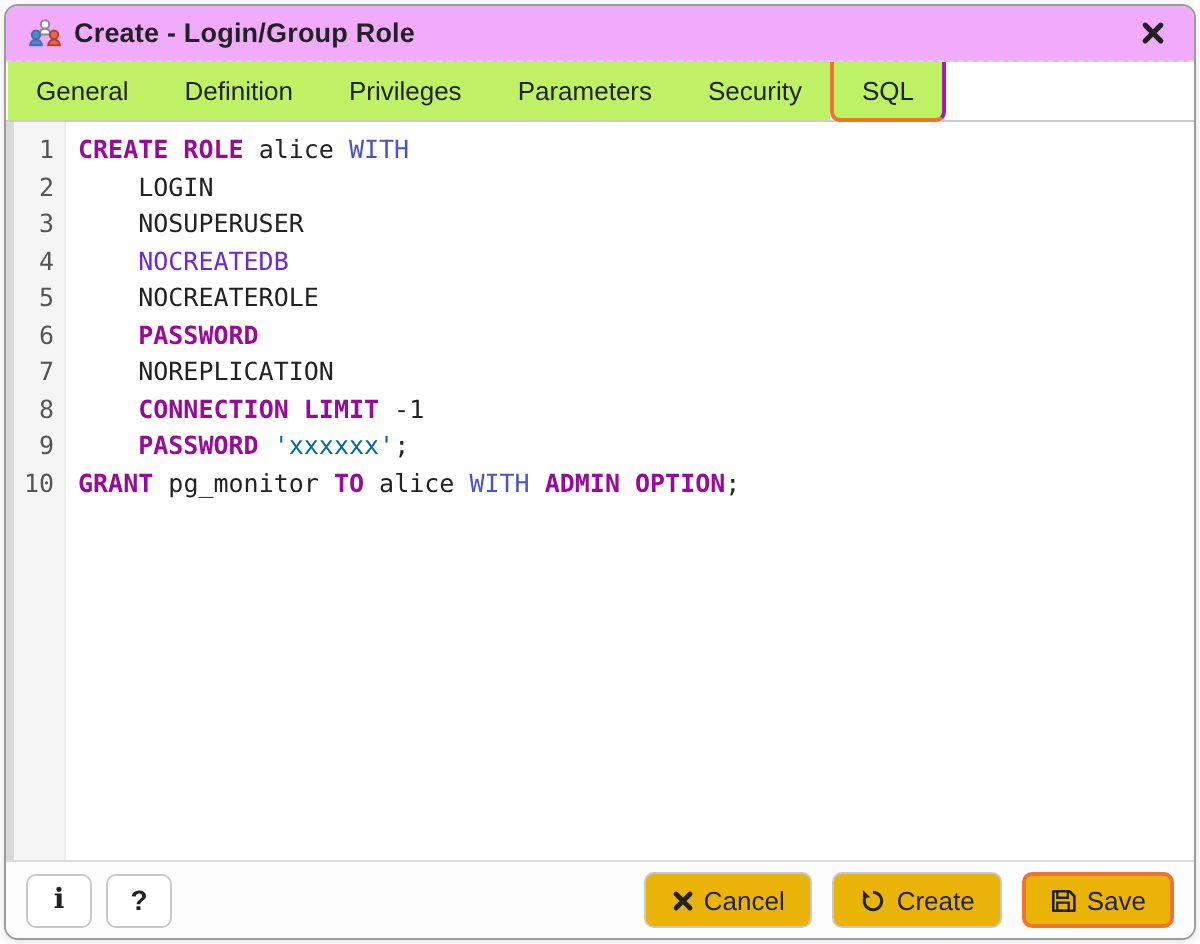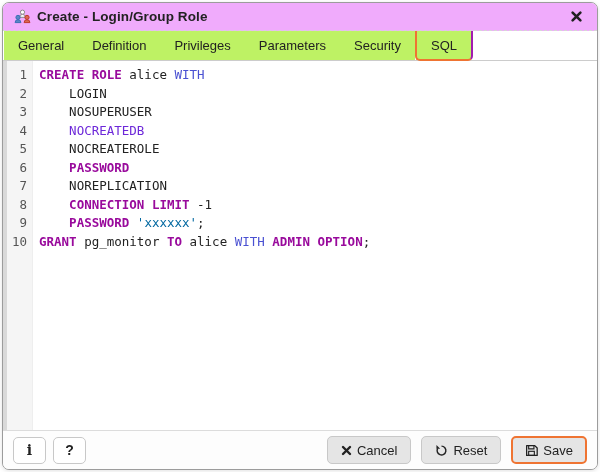--- a/index.html
+++ b/index.html
@@ -51,21 +51,21 @@
     display: flex; align-items: center; padding: 0 10px; gap: 7px;
   }
   .sq-btn {
     width: 33px; height: 27px; border: 1px solid #c8c8c8; border-radius: 5px; background: #fff;
     display: flex; align-items: center; justify-content: center; cursor: pointer;
     font-size: 14px; font-weight: bold; color: #222;
   }
   .sq-btn.info { font-family: "DejaVu Serif", serif; }
   .btn-group { margin-left: auto; display: flex; gap: 10px; align-items: center; }
   .btn {
-    height: 28px; border: 1px solid #c8c8c8; border-radius: 5px; background: #e5e5e5;
+    height: 28px; border: 1px solid #c8c8c8; border-radius: 5px; background: #eab308;
     display: flex; align-items: center; gap: 5px; padding: 0 13px;
     font-size: 13px; color: #222; cursor: pointer; font-family: "Liberation Sans", sans-serif;
   }
   .btn.primary { border: 2px solid #ef7432; padding: 0 12px; }
   .btn svg, .close-btn svg { display: block; }
 </style>
 </head>
 <body>
 
 <div class="dialog">
@@ -155,21 +155,21 @@
         <svg width="11" height="11" viewBox="0 0 11 11">
           <path d="M2 2l7 7M9 2l-7 7" stroke="#222" stroke-width="2.4" stroke-linecap="round"></path>
         </svg>
         <span>Cancel</span>
       </div>
       <div class="btn">
         <svg width="13" height="13" viewBox="0 0 16 16">
           <path d="M8 2.6a5.4 5.4 0 1 1-4.7 2.7" fill="none" stroke="#222" stroke-width="1.8"></path>
           <path d="M1.8 1.2v4.6h4.6z" fill="#222"></path>
         </svg>
-        <span>Reset</span>
+        <span>Create</span>
       </div>
       <div class="btn primary">
         <svg width="13" height="13" viewBox="0 0 16 16">
           <path d="M2 2h10l3 3v9H2z" fill="none" stroke="#222" stroke-width="1.6" stroke-linejoin="round"></path>
           <path d="M4.5 2v4h6.5V2" fill="none" stroke="#222" stroke-width="1.4"></path>
           <rect x="4.5" y="9" width="7" height="5" fill="none" stroke="#222" stroke-width="1.4"></rect>
         </svg>
         <span>Save</span>
       </div>
     </div>

